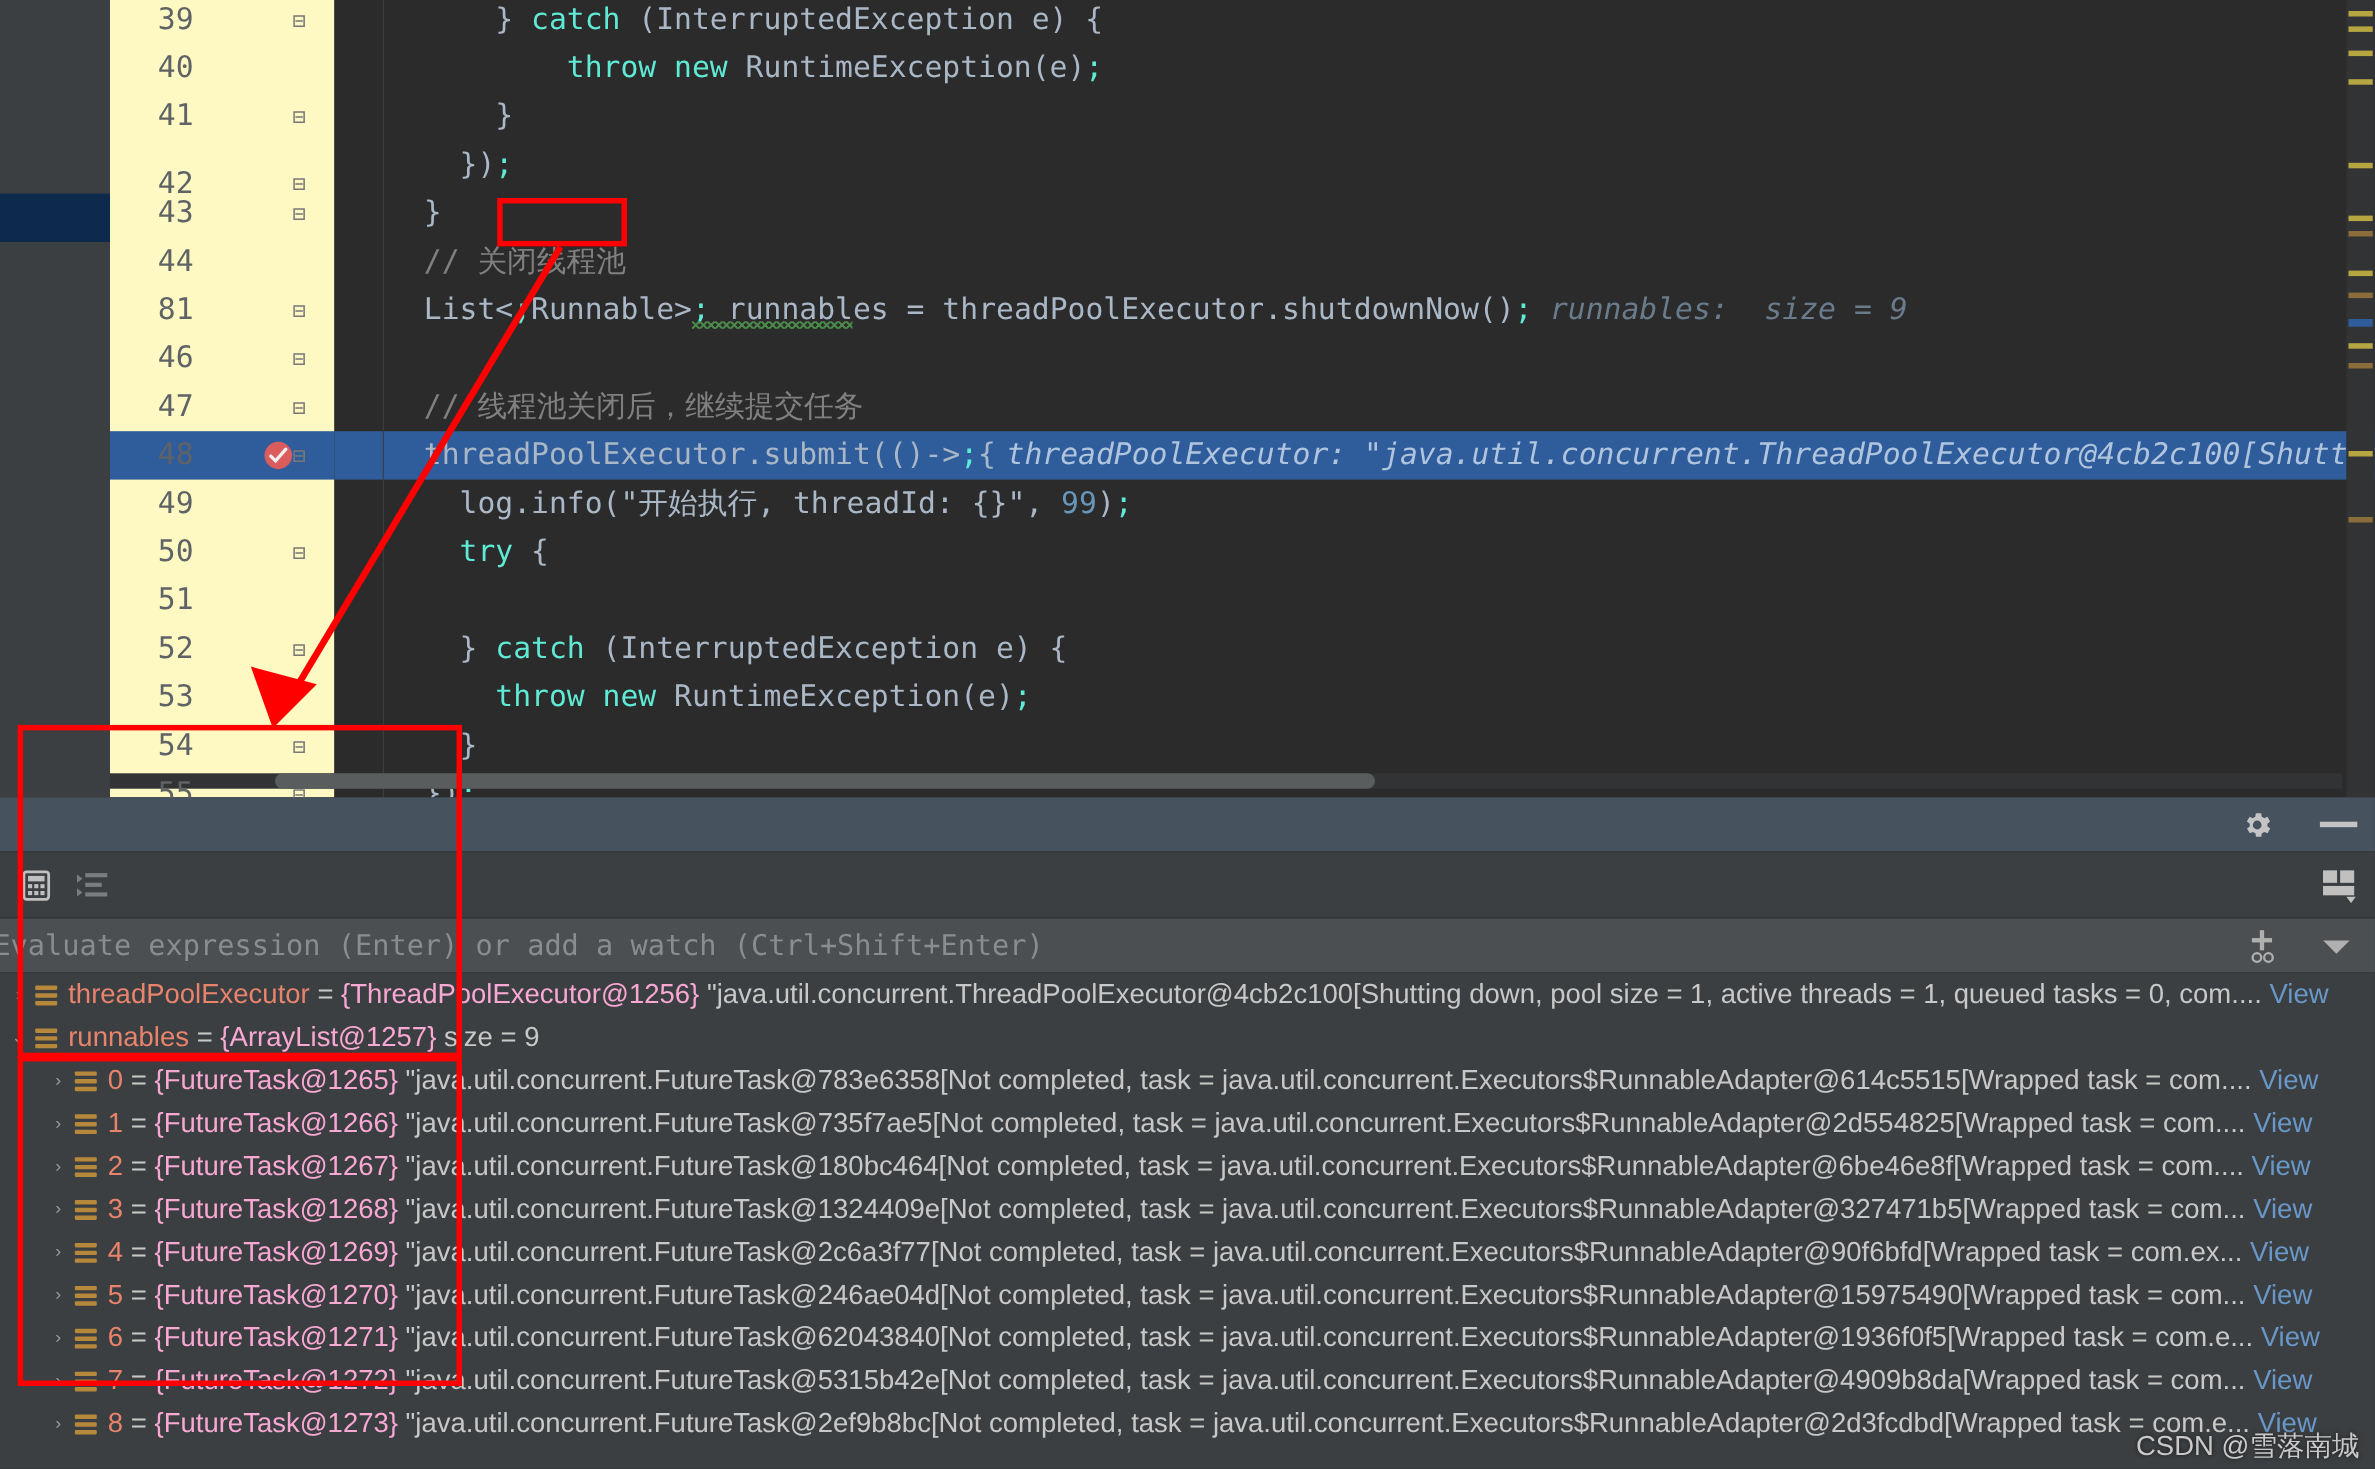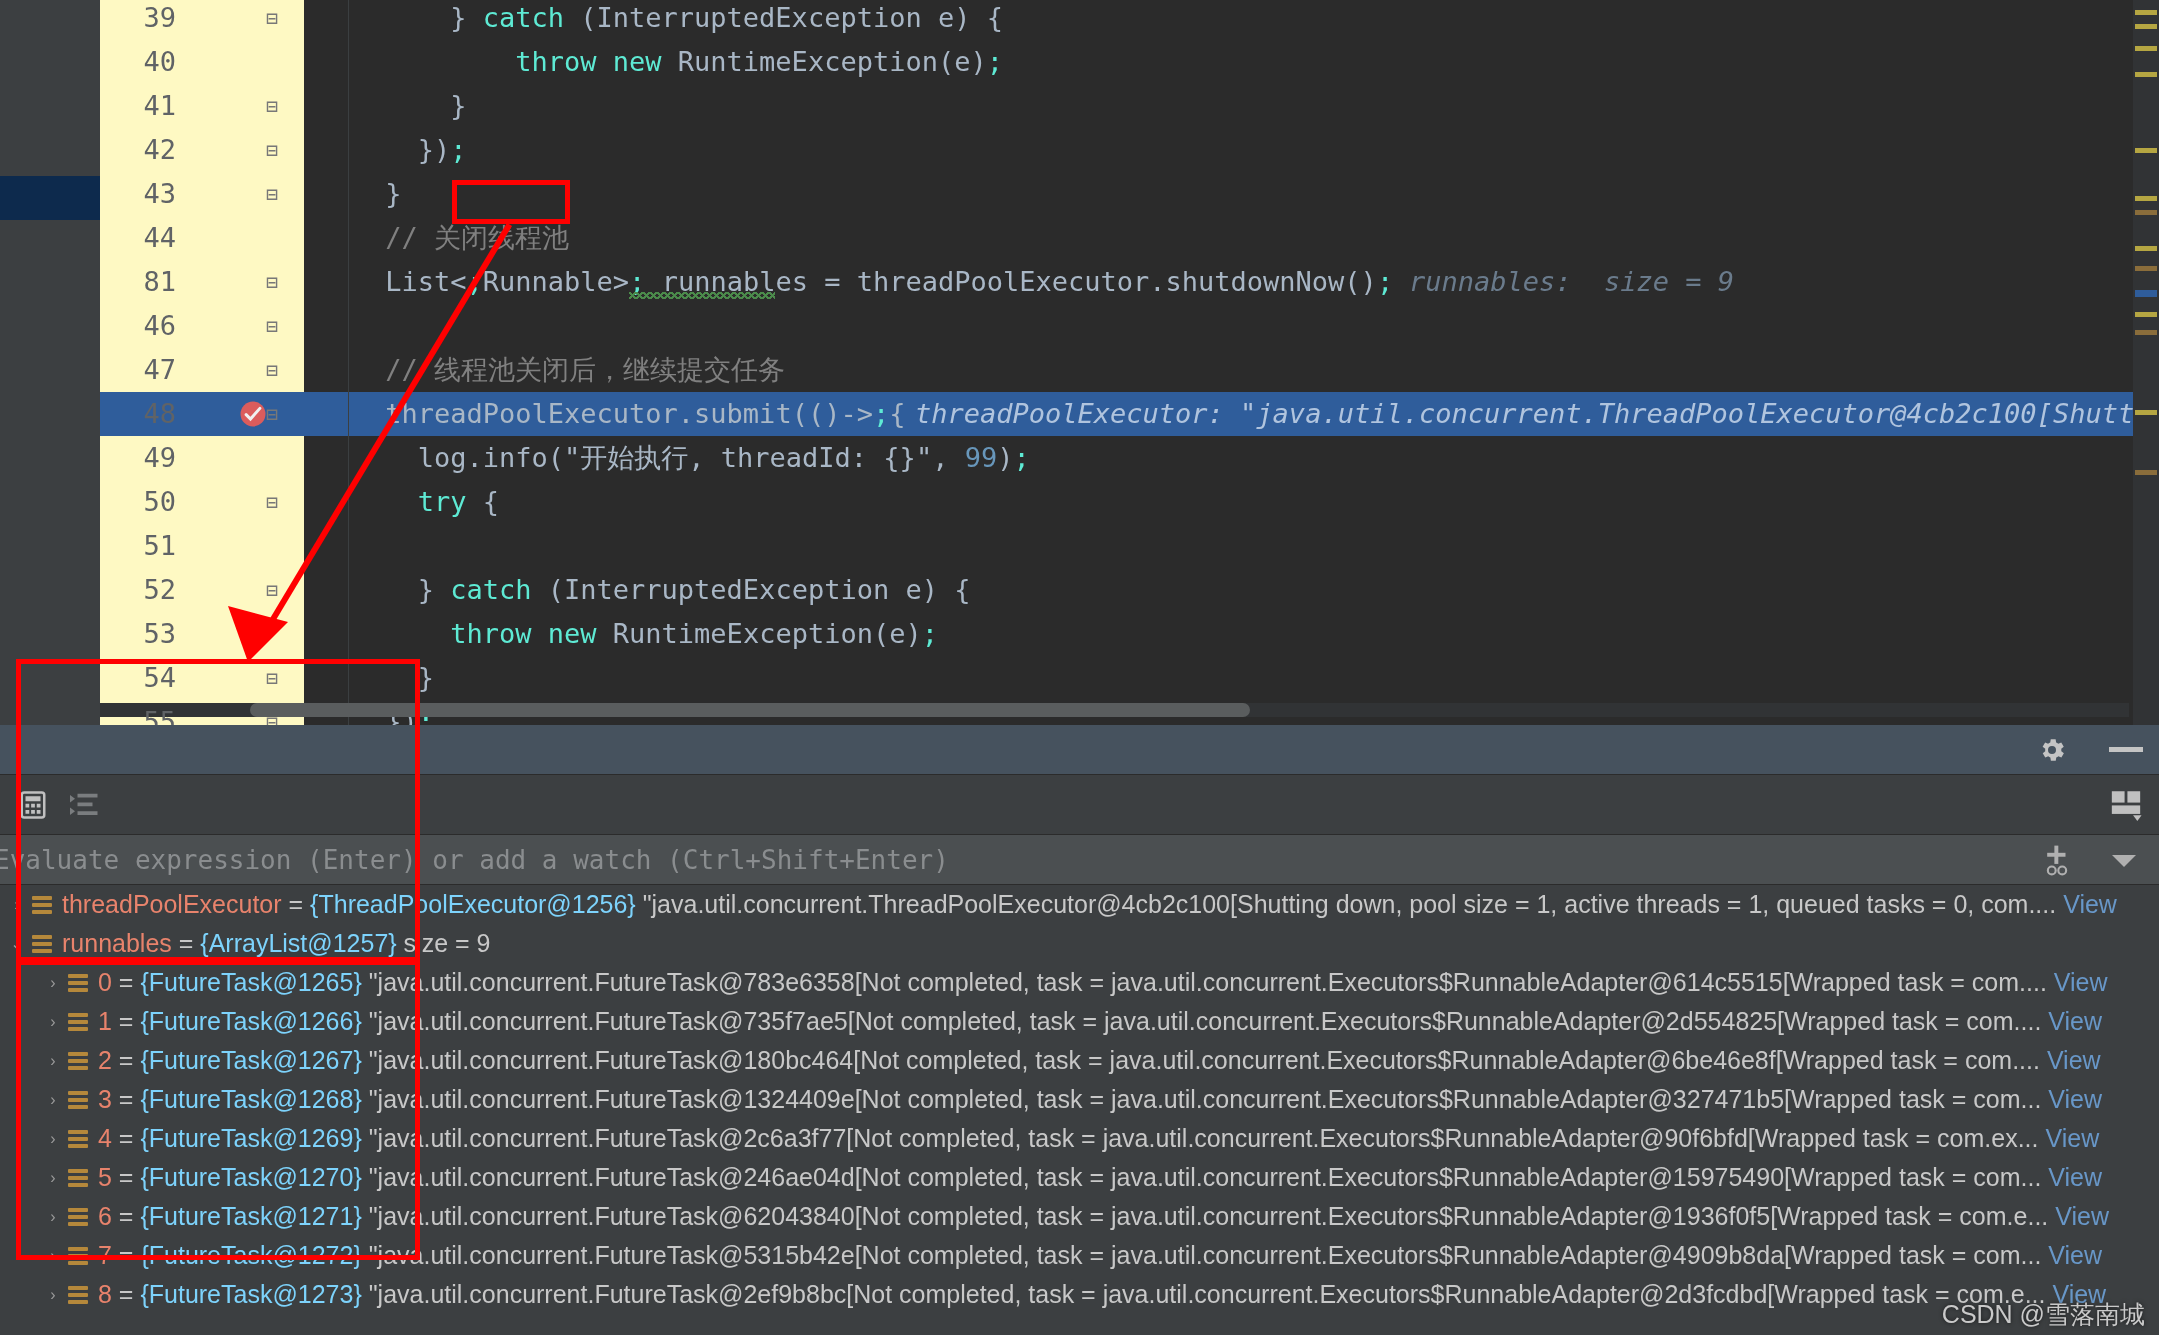--- a/index.html
+++ b/index.html
@@ -104,21 +104,21 @@
     position:relative; height:39px; line-height:39px; white-space:nowrap;
     font-family:"Liberation Sans", sans-serif; font-size:25px; color:#bbbbbb;
   }
   .arrow-tog {
     position:absolute; left:4px; top:0; width:22px; height:39px; line-height:39px;
     color:#9a9a9a; font-size:16px; text-align:center;
   }
   .vicon { position:absolute; top:11px; width:20px; height:18px; }
   .vicon i { display:block; height:4px; background:#b5883b; margin-bottom:3px; border-radius:1px;}
   .vname { color:#e8836c; }
-  .vref  { color:#7dd3fc; }
+  .vref  { color:#f9a8d4; }
   .vval  { color:#c8c8c8; }
   .vlink { color:#6897c8; }
 
   
   .redbox { position:absolute; border:5px solid #ff0000; pointer-events:none; }
   .redline { position:absolute; background:#ff0000; transform-origin:0 0; pointer-events:none; }
 
   .watermark {
     position:absolute; right:14px; bottom:4px;
     color:#c9c9c9; font-size:25px; font-family:"Liberation Sans", sans-serif;
@@ -142,21 +142,21 @@
         <span class="lnum">39</span>
         <span class="fold">⊟</span>
       </div>
       <div class="row" style="position: absolute; left: 0px; right: 0px; top: 40px; z-index: 2;">
         <span class="lnum">40</span>
       </div>
       <div class="row" style="position: absolute; left: 0px; right: 0px; top: 84px; z-index: 2;">
         <span class="lnum">41</span>
         <span class="fold">⊟</span>
       </div>
-      <div class="row" style="position: absolute; left: 0px; right: 0px; top: 128px; z-index: 2;">
+      <div class="row" style="position: absolute; left: 0px; right: 0px; top: 145px; z-index: 2;">
         <span class="lnum">42</span>
         <span class="fold">⊟</span>
       </div>
       <div class="row" style="position: absolute; left: 0px; right: 0px; top: 172px; z-index: 2;">
         <span class="lnum">43</span>
         <span class="fold">⊟</span>
       </div>
       <div class="row" style="position: absolute; left: 0px; right: 0px; top: 216px; z-index: 2;">
         <span class="lnum">44</span>
       </div>

